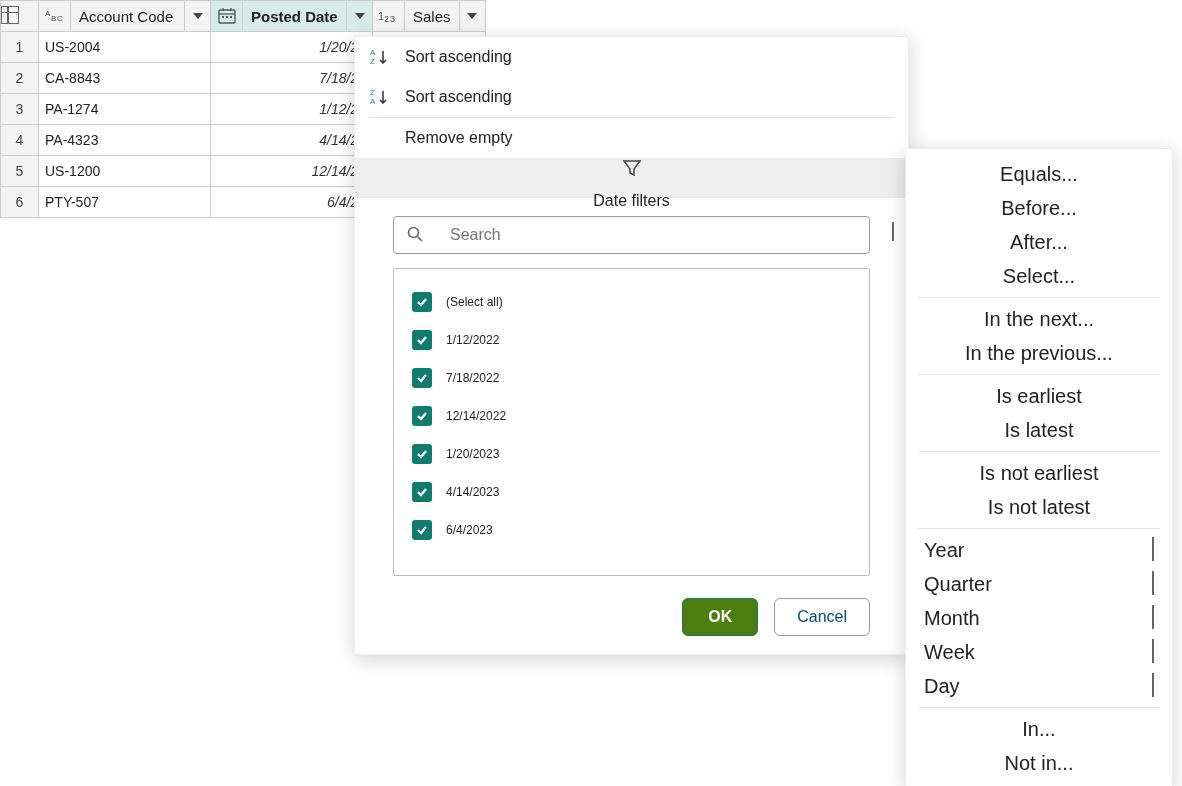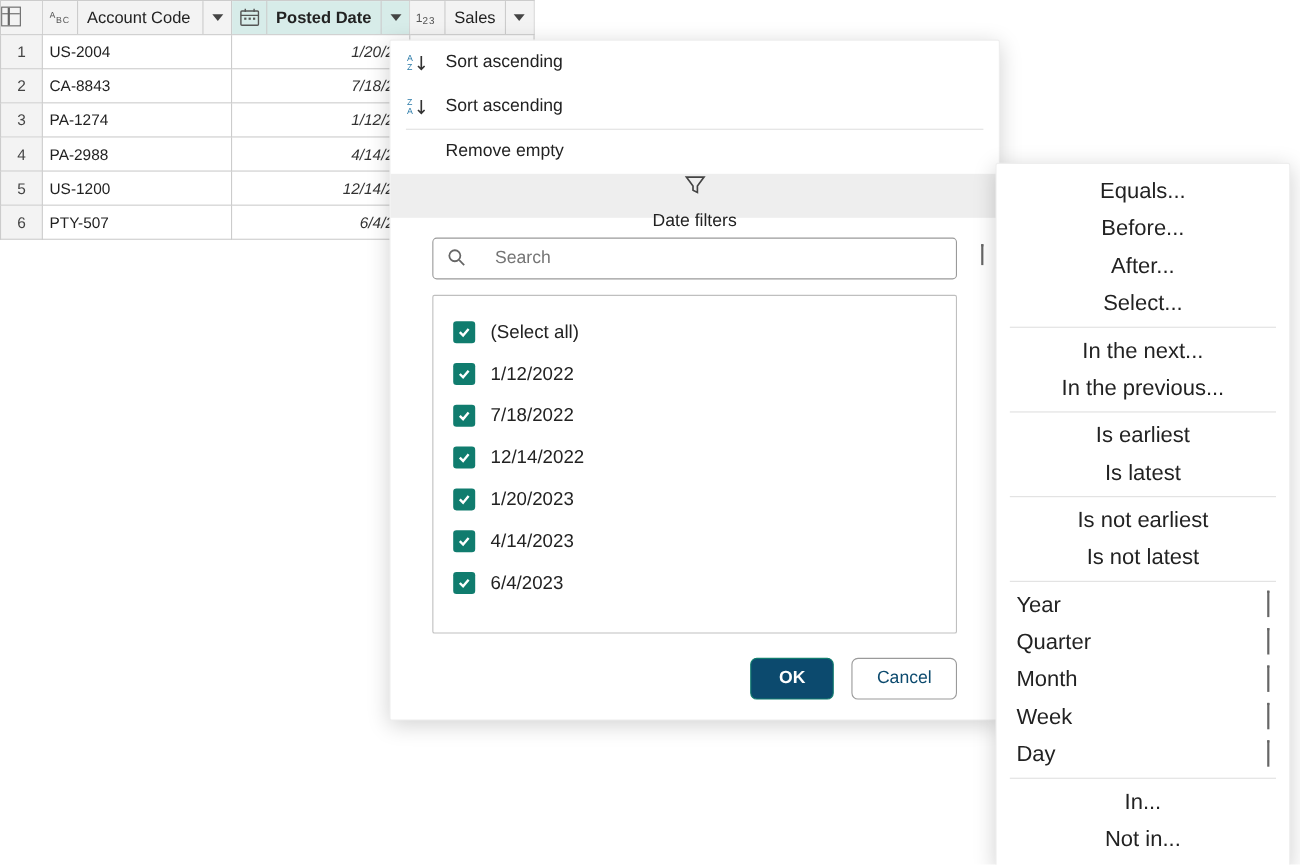--- a/index.html
+++ b/index.html
@@ -128,21 +128,21 @@
   }
   .check-panel {
     margin: 14px 38px 0 38px;
     border: 1px solid #bfbfbf;
     border-radius: 2px;
     padding: 14px 18px 26px 18px;
   }
   .check-row {
     display:flex; align-items:center; gap:14px;
     height: 38px;
-    font-size: 17px;
+    font-size: 12px;
   }
   .cb {
     width: 20px; height: 20px;
     border-radius: 3px;
     background: #107c6e;
     display:flex;align-items:center;justify-content:center;
   }
   .cb svg { stroke:#fff; }
   .btn-row {
     display:flex; justify-content:flex-end; gap:16px;
@@ -150,21 +150,21 @@
   }
   .btn {
     height: 38px;
     min-width: 76px;
     padding: 0 22px;
     border-radius: 6px;
     font-size: 16px;
     cursor: pointer;
     display:flex;align-items:center;justify-content:center;
   }
-  .btn.primary { background:#0c4a6e; color:#fff; border:1px solid #107c6e; font-weight:600;}
+  .btn.primary { background:#4d7c0f; color:#fff; border:1px solid #107c6e; font-weight:600;}
   .btn.secondary { background:#fff; color:#0c4a6e; border:1px solid #9a9a9a;}
   
   .submenu {
     position:absolute;
     left: 905px;
     top: 148px;
     width: 268px;
     background:#fff;
     box-shadow: 0 4px 20px rgba(0,0,0,.18);
     border-radius: 2px;
@@ -273,21 +273,21 @@
         <td></td>
       </tr>
     <tr>
         <td class="rownum">3</td>
         <td>PA-1274</td>
         <td class="date-cell">1/12/20</td>
         <td></td>
       </tr>
     <tr>
         <td class="rownum">4</td>
-        <td>PA-2988</td>
+        <td>PA-4323</td>
         <td class="date-cell">4/14/20</td>
         <td></td>
       </tr>
     <tr>
         <td class="rownum">5</td>
         <td>US-1200</td>
         <td class="date-cell">12/14/20</td>
         <td></td>
       </tr>
     <tr>

